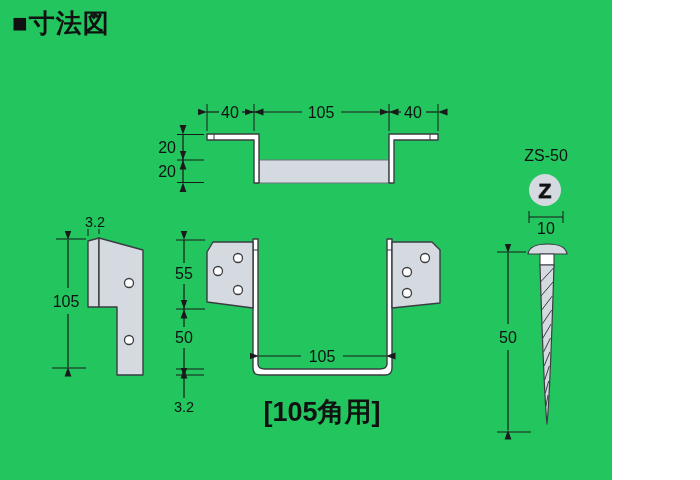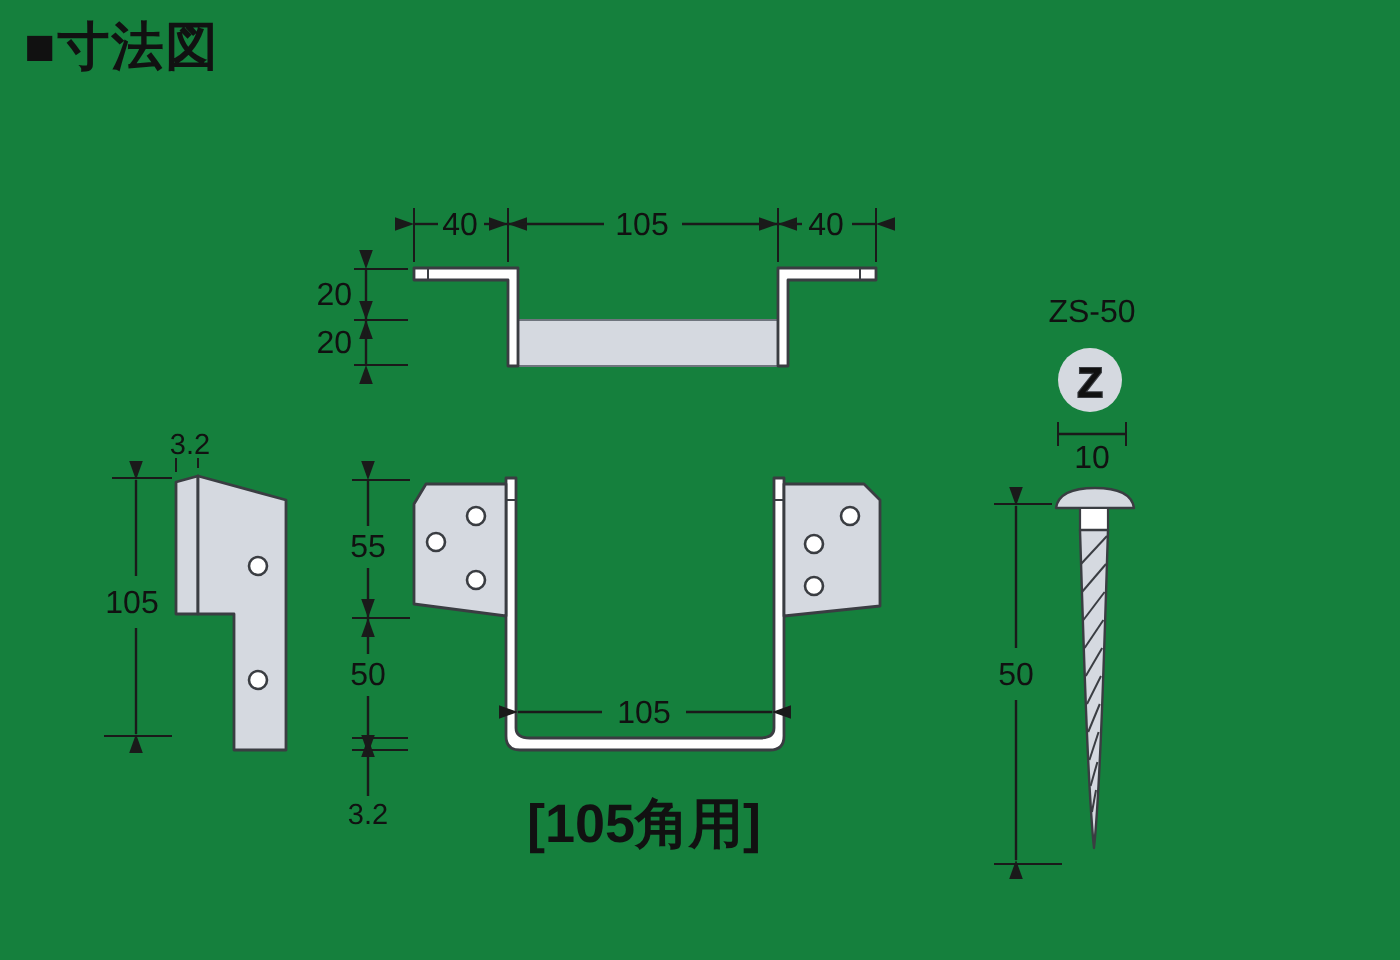--- a/index.html
+++ b/index.html
@@ -1,16 +1,16 @@
 <!DOCTYPE html>
 <html><head>
 <meta charset="utf-8">
 <style>
   html,body{margin:0;padding:0;background:#ffffff;}
-  #stage{position:relative;width:700px;height:480px;background:#15803d;overflow:hidden;
+  #stage{position:relative;width:612px;height:480px;background:#22c55e;overflow:hidden;
          font-family:"Liberation Sans",sans-serif;}
   svg{display:block;}
   svg text{font-family:"Liberation Sans",sans-serif;fill:#111111;}
   .title-text{font-size:26px;font-weight:bold;letter-spacing:1px;}
   .caption-text{font-size:27px;font-weight:bold;text-anchor:middle;}
   .model-text{font-size:16px;text-anchor:middle;}
   .dim-num{font-size:16px;text-anchor:middle;}
   .dim-small{font-size:14.5px;text-anchor:middle;}
   .end-anchor{text-anchor:end;}
   .z-text{font-size:21px;font-weight:bold;text-anchor:middle;

